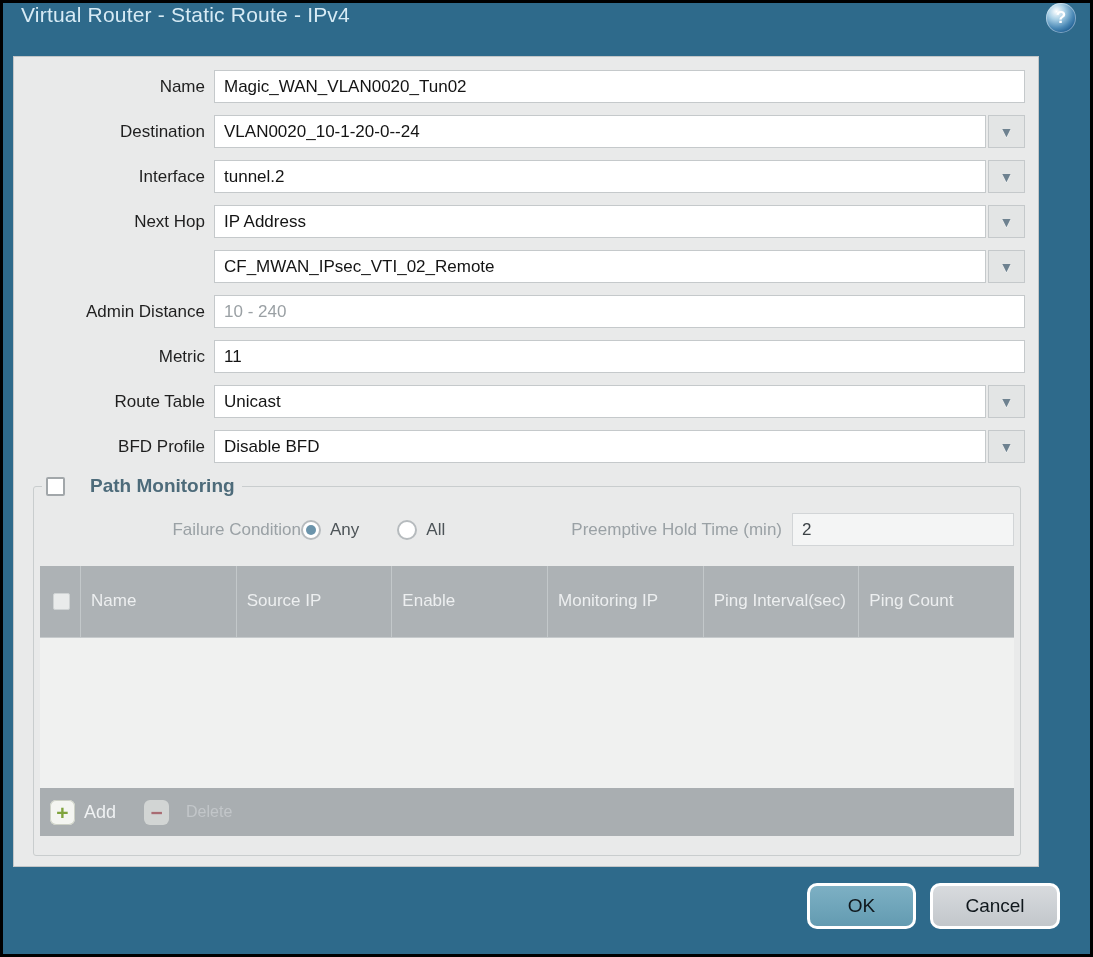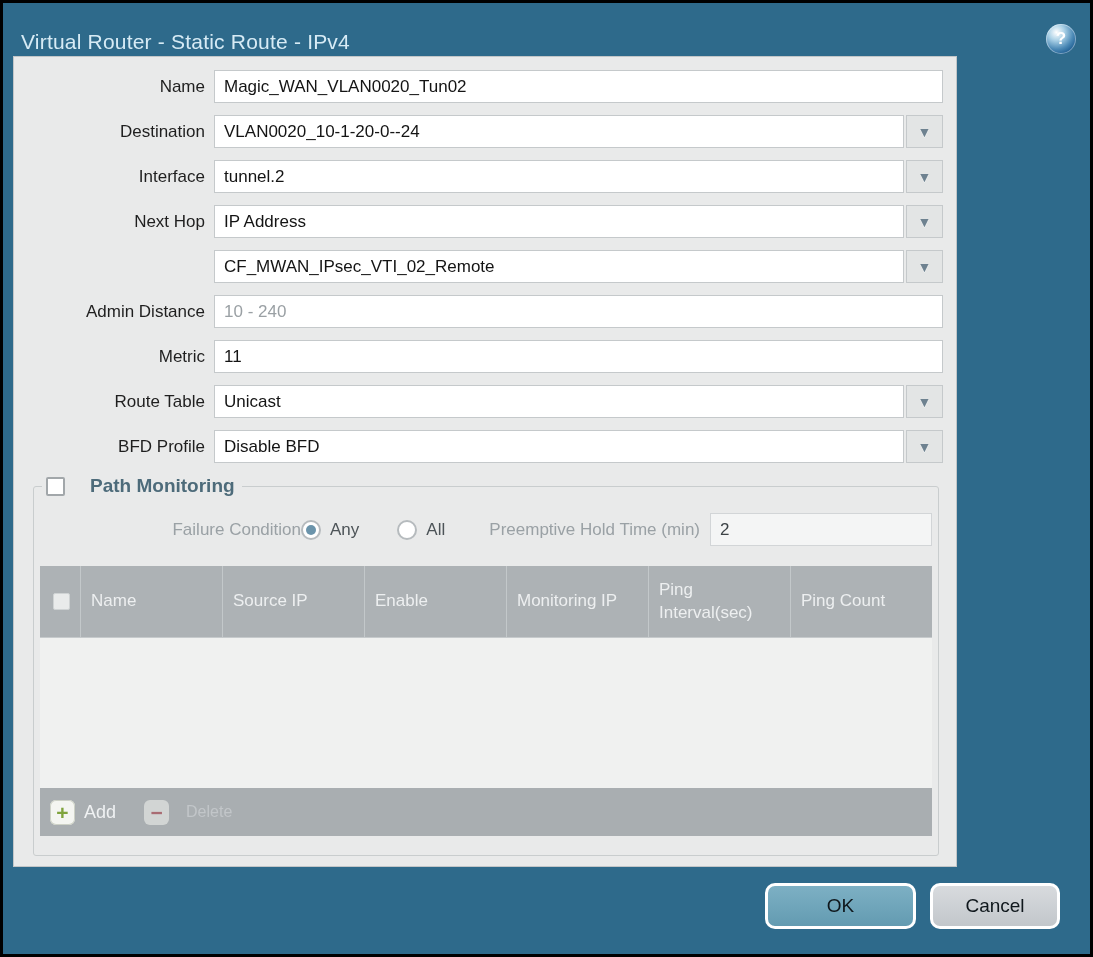--- a/index.html
+++ b/index.html
@@ -4,33 +4,33 @@
 <style>
   * { box-sizing: border-box; }
   html,body { margin:0; padding:0; }
   body {
     width:1093px; height:957px; position:relative; overflow:hidden;
     background:#000; font-family:"Liberation Sans", sans-serif;
   }
   .dialog { position:absolute; left:3px; top:3px; width:1087px; height:951px; background:#2e6a8b; }
 
   
-  .titlebar { height:51px; display:flex; align-items:flex-end; padding:0 14px 0 18px; }
+  .titlebar { height:51px; display:flex; align-items:flex-start; padding:0 14px 0 18px; }
   .title { font-size:21px; color:#d7ebf5; letter-spacing:.2px; }
   .help-btn {
     margin-left:auto; width:30px; height:30px; border-radius:50%;
     background: radial-gradient(circle at 35% 28%, #ffffff 0%, #a9d0e6 28%, #4a88b5 58%, #1f5e92 78%, #16446e 100%);
     display:flex; align-items:center; justify-content:center;
     color:#fff; font-weight:bold; font-size:17px; cursor:pointer;
     box-shadow: inset 0 0 0 1px rgba(255,255,255,.4);
   }
 
   
   .panel {
-    position:absolute; left:10px; top:53px; width:944px; height:811px;
+    position:absolute; left:10px; top:53px; width:1026px; height:811px;
     background:#e9eaea; border:1px solid #c2c6c8;
   }
 
   
   .form { padding-top:13px; }
   .row { display:flex; align-items:center; height:33px; margin:0 13px 12px 0; }
   .lbl { flex:0 0 200px; text-align:right; padding-right:9px; font-size:17px; color:#1f1f1f; white-space:nowrap; }
   .field { flex:1; display:flex; height:33px; }
   input.txt {
     flex:1; height:33px; min-width:0; border:1px solid #c5c9cb; background:#fff;
@@ -90,21 +90,21 @@
   .del-sq { background:rgba(244,245,241,.55); box-shadow:none; }
   .del-glyph { color:#a0525b; opacity:.8; }
   .del-lbl { color:#c2c6c9; font-size:16px; margin-left:17px; }
 
   
   .actions { position:absolute; right:30px; bottom:25px; display:flex; gap:14px; }
   .btn {
     height:46px; border-radius:10px; border:3px solid #fff; font-size:19px;
     font-family:inherit; color:#0f171c; cursor:pointer; padding:0;
   }
-  .btn-ok { width:151px; background:linear-gradient(#7db0c4, #639bb1); }
+  .btn-ok { width:109px; background:linear-gradient(#7db0c4, #639bb1); }
   .btn-cancel { width:130px; background:linear-gradient(#d8dbde, #c2c7cb);text-align:center; }
 </style>
 </head>
 <body>
 
 <div class="dialog">
 
   <div class="titlebar">
     <span class="title">Virtual Router - Static Route - IPv4</span>
     <span class="help-btn">

